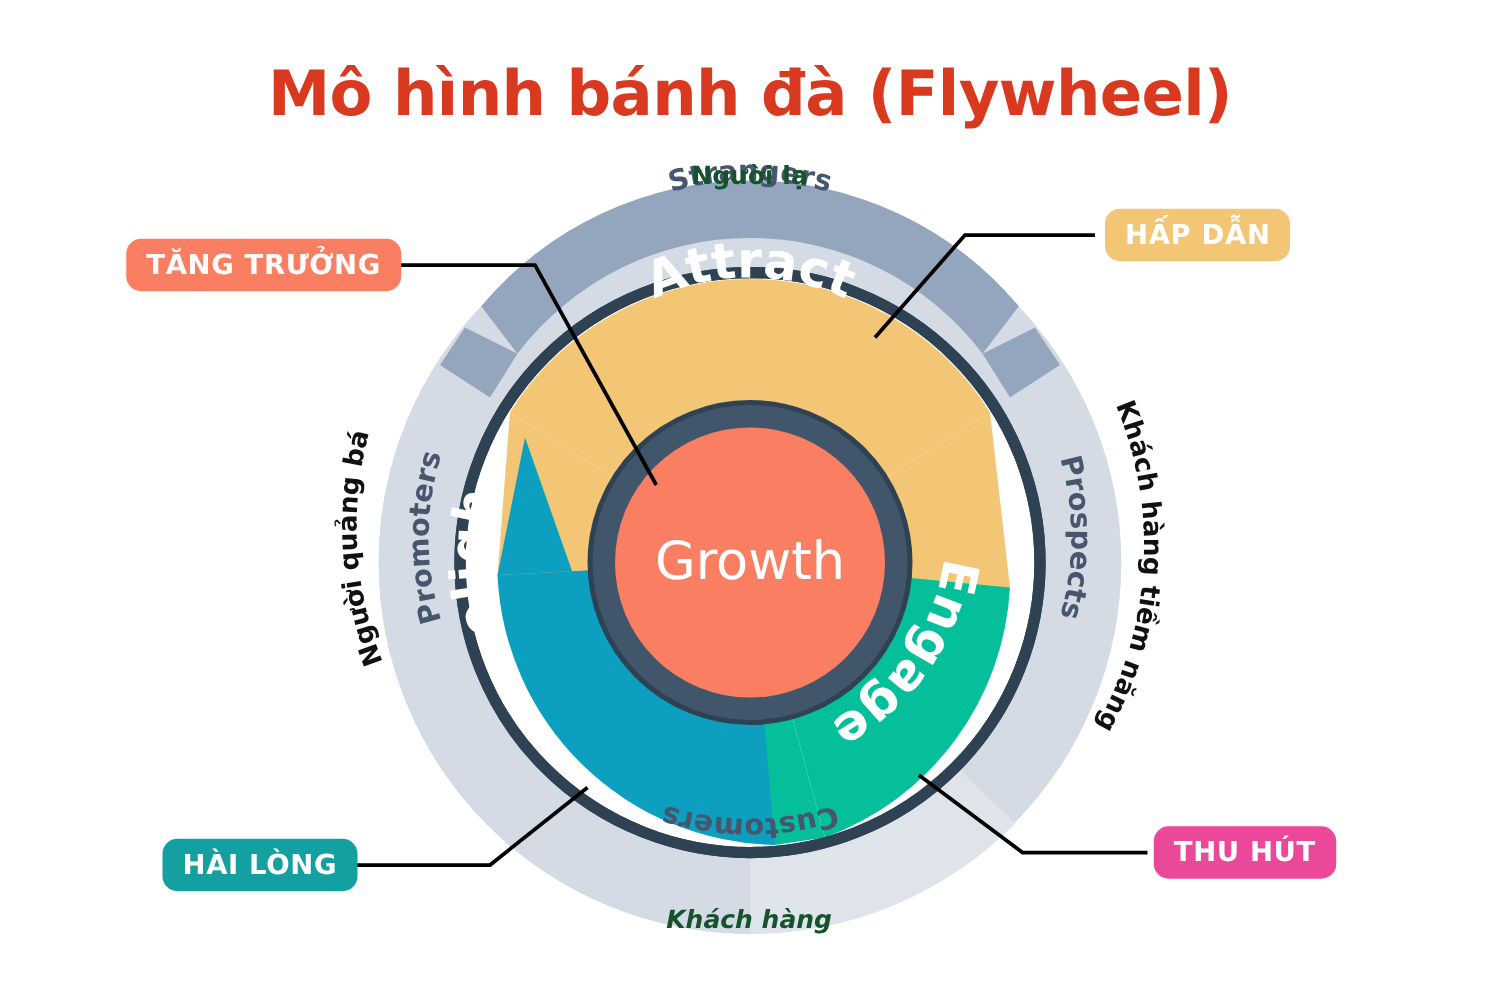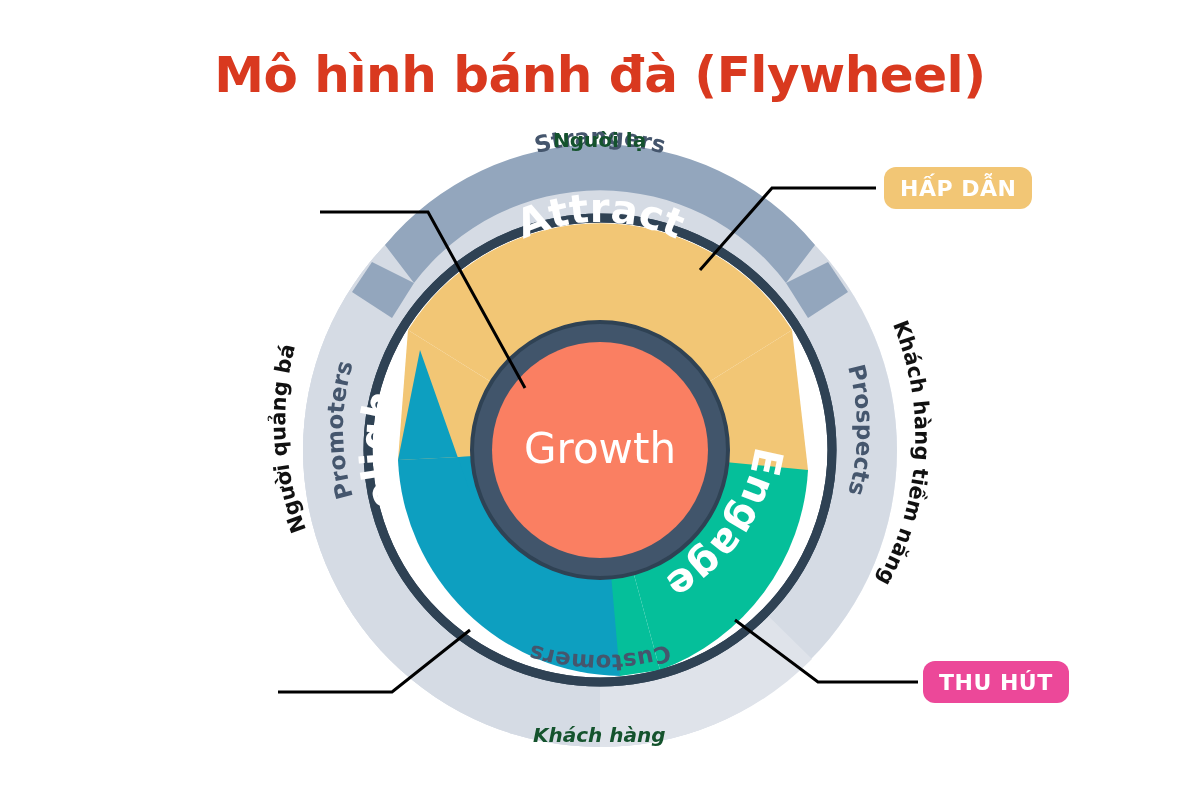--- a/index.html
+++ b/index.html
@@ -186,16 +186,18 @@
 
     <polyline points="320,212 428,212 525,388" fill="none" stroke="#000000" stroke-width="3"></polyline>
     <polyline points="876,188 772,188 700,270" fill="none" stroke="#000000" stroke-width="3"></polyline>
     <polyline points="278,692 392,692 470,630" fill="none" stroke="#000000" stroke-width="3"></polyline>
     <polyline points="918,682 818,682 735,620" fill="none" stroke="#000000" stroke-width="3"></polyline>
   </svg>
 
   <div class="outer-lbl" id="vi-strangers">Người lạ</div>
   <div class="outer-lbl" id="vi-customers">Khách hàng</div>
 
+  <div class="pill" id="pill-growth">TĂNG TRƯỞNG</div>
   <div class="pill" id="pill-attract">HẤP DẪN</div>
+  <div class="pill" id="pill-delight">HÀI LÒNG</div>
   <div class="pill" id="pill-engage">THU HÚT</div>
 
 </div>
 
 </body></html>

